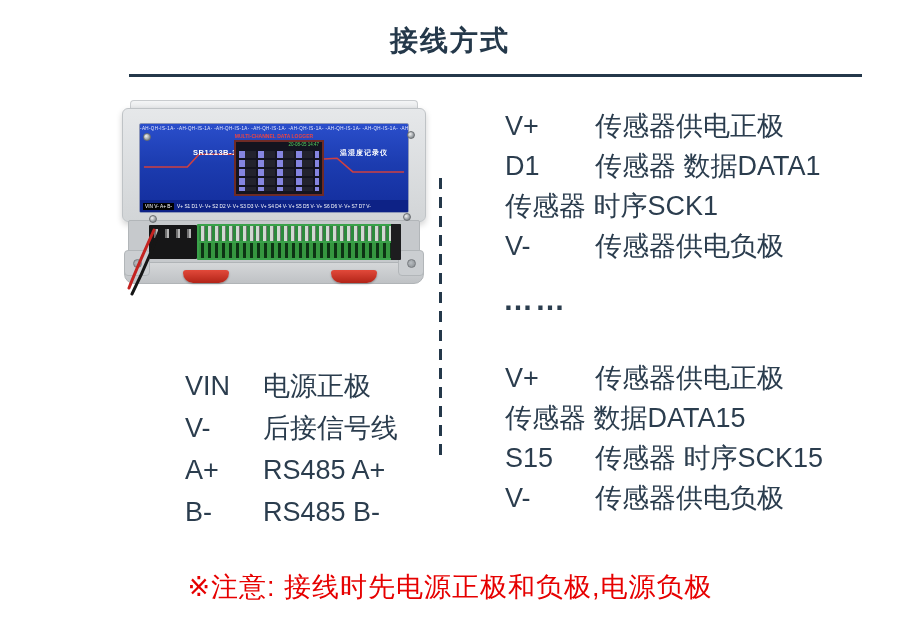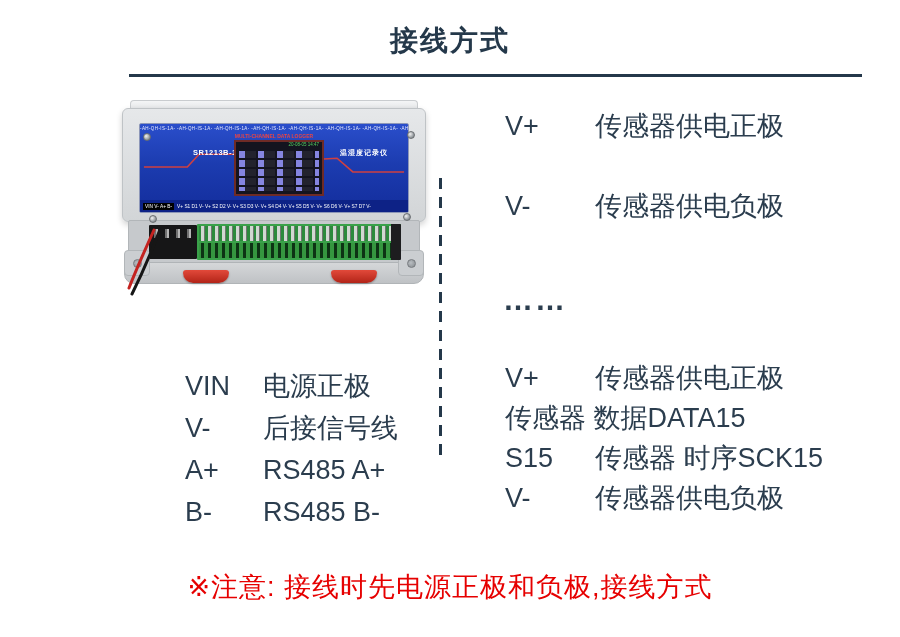--- a/index.html
+++ b/index.html
@@ -155,20 +155,25 @@
       <path d="M35,6 C25,32 16,52 8,68" fill="none" stroke="#161616" stroke-width="3" stroke-linecap="round"></path>
     </svg>
   </div>
 
   <div class="sensor-group-1">
     <div class="wire-row">
       <span class="code">V+</span>
       <span class="desc">传感器供电正极</span>
     </div>
     <div class="wire-row">
+      <span class="code">D1</span>
+      <span class="desc">传感器 数据DATA1</span>
+    </div>
+    <div class="wire-row">
+      <span class="desc">传感器 时序SCK1</span>
     </div>
     <div class="wire-row">
       <span class="code">V-</span>
       <span class="desc">传感器供电负极</span>
     </div>
   </div>
 
   <div class="ellipsis">……</div>
 
   <div class="sensor-group-15">
@@ -203,15 +208,15 @@
       <span class="desc">RS485 A+</span>
     </div>
     <div class="wire-row">
       <span class="code">B-</span>
       <span class="desc">RS485 B-</span>
     </div>
   </div>
 
   <div class="dash-divider"></div>
 
-  <div class="note">※注意: 接线时先电源正极和负极,接线方式</div>
+  <div class="note">※注意: 接线时先电源正极和负极,电源负极</div>
 
 </div>
 
 </body></html>

